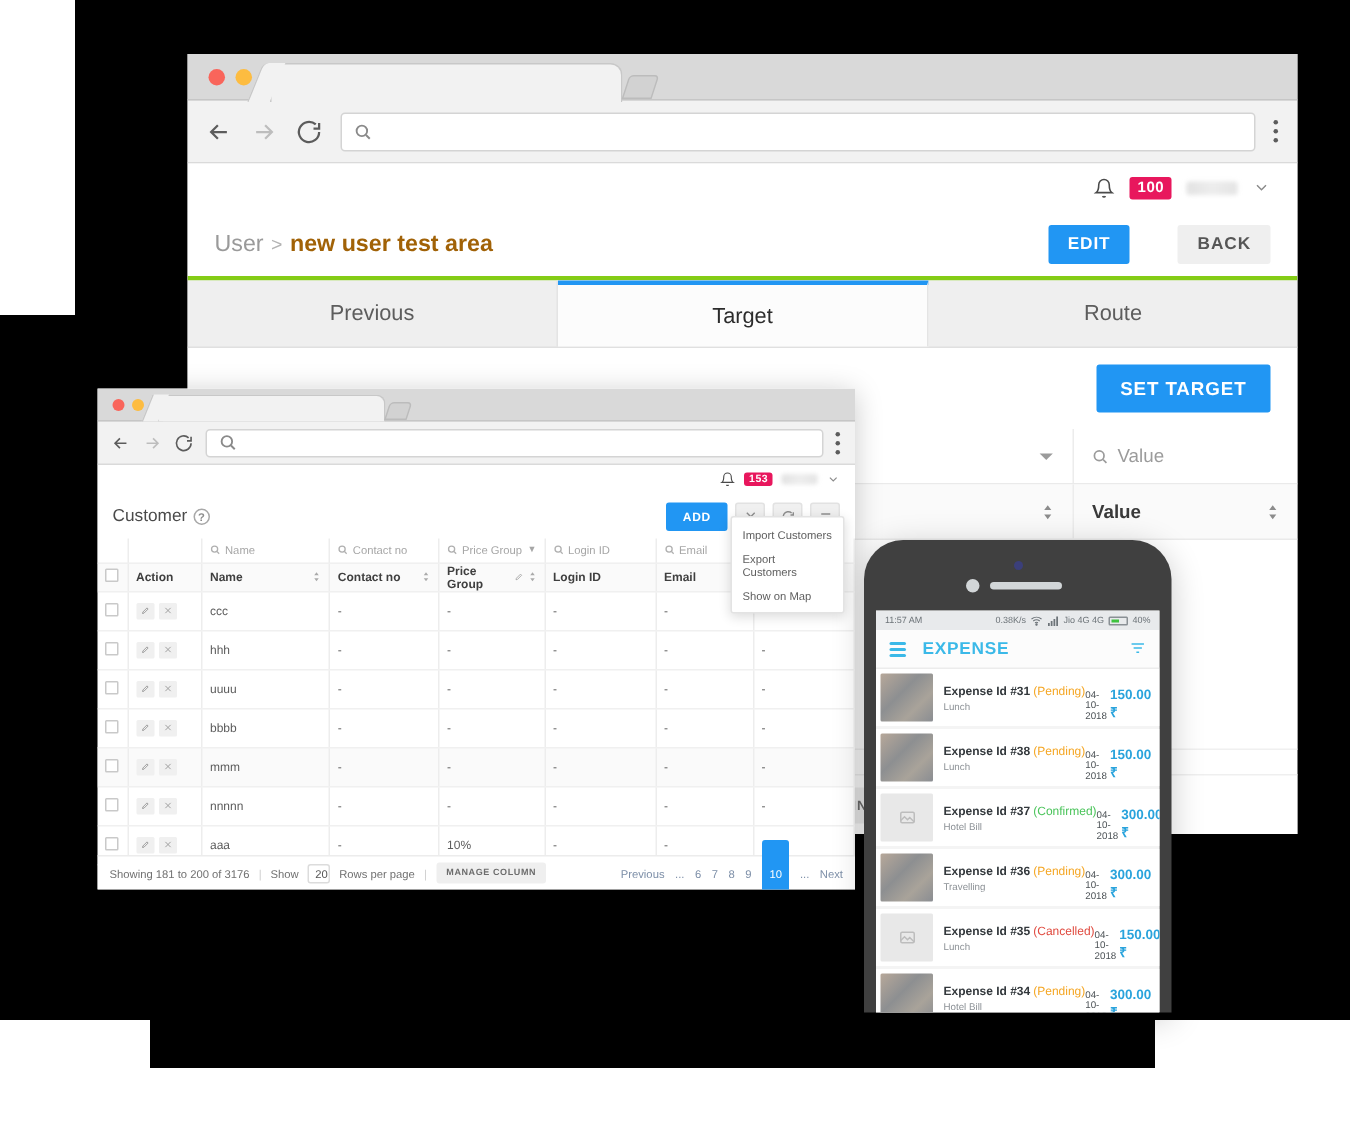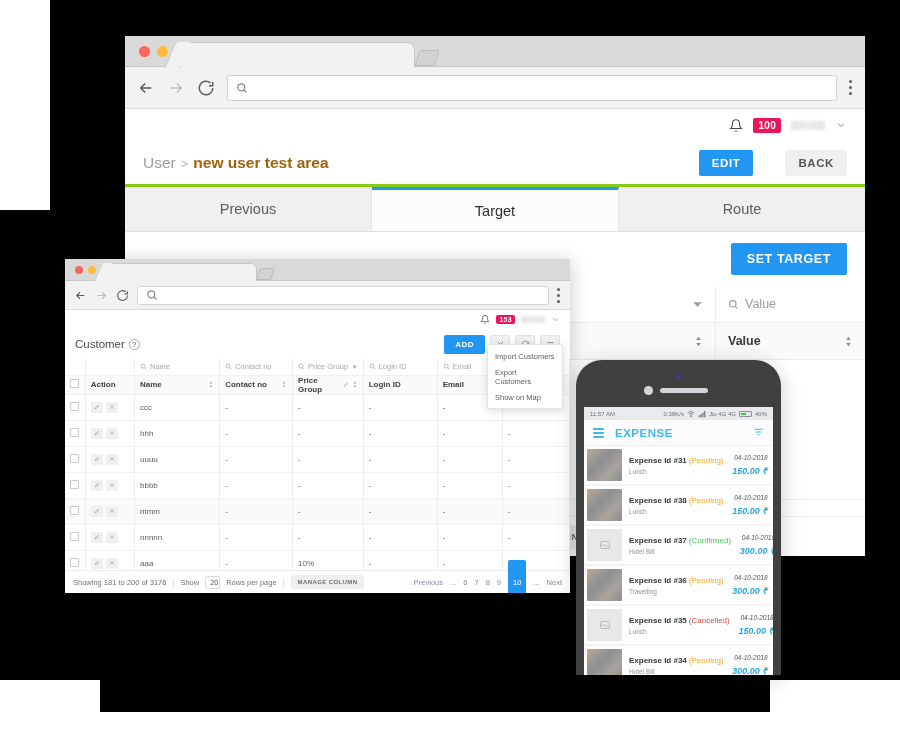--- a/index.html
+++ b/index.html
@@ -313,22 +313,22 @@
   }
   .exp-thumb.ph-ico svg { width: 12px; height: 12px; }
   .exp-mid { flex: 1; padding-left: 7px; display: flex; flex-direction: column; justify-content: center; }
   .exp-ttl { font-size: 8px; font-weight: bold; color: #33383c; white-space: nowrap; }
   .exp-ttl .st { font-weight: normal; margin-left: 2px; }
   .st.pending { color: #f5a623; }
   .st.confirmed { color: #4bc45b; }
   .st.cancelled { color: #e04a3f; }
   .exp-cat { font-size: 6.5px; color: #8c9196; margin-top: 3px; }
   .exp-right {
-    width: 48px; flex: none; display: flex; flex-direction: column;
-    align-items: flex-end; justify-content: center; padding-right: 4px; font-style: italic;
+    width: 48px; flex: none; display: flex; 
+    align-items: flex-end; justify-content: center; padding-right: 4px;
   }
   .exp-date { font-size: 6.5px; color: #4c5256; }
   .exp-amt { font-size: 9px; font-weight: bold; color: #29a3dc; margin-top: 3px; }
 </style>
 </head>
 <body>
 
 <div id="stage">
 
   <div class="blk" style="left:50px;top:0;width:850px;height:210px;"></div>

